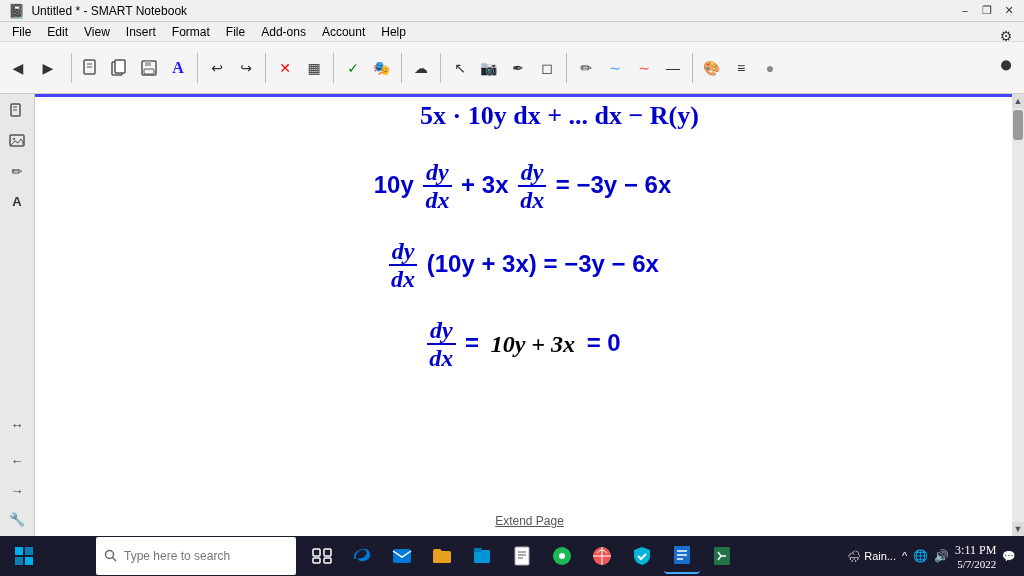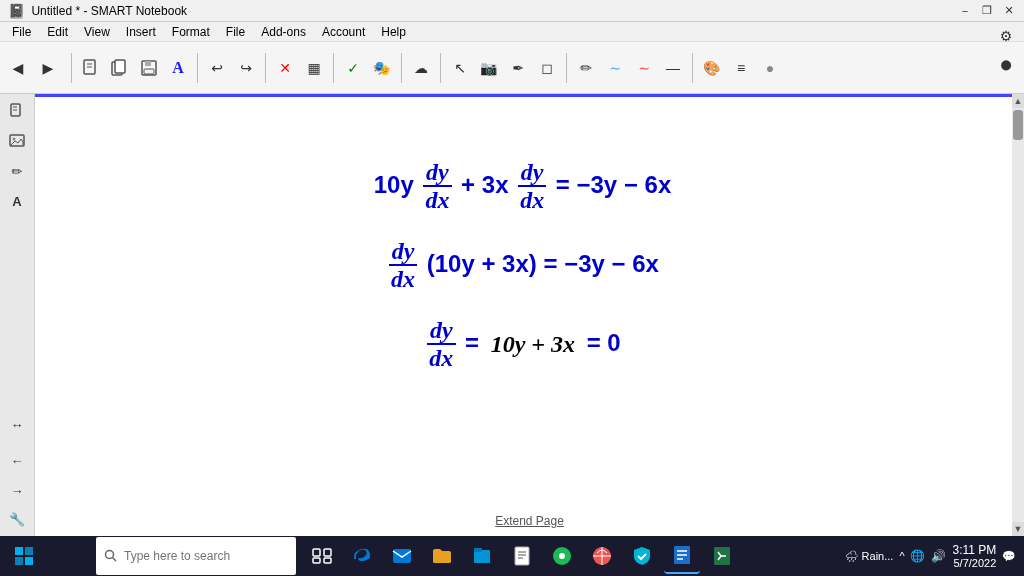--- a/index.html
+++ b/index.html
@@ -166,21 +166,21 @@
       font-size: 18px;
     }
     #taskbar-tray {
       display: flex;
       align-items: center;
       gap: 6px;
       padding-right: 8px;
       font-size: 11px;
       color: white;
     }
-    #clock { text-align: right; }
+    #clock { text-align: right; font-family: Liberation Serif, serif; }
     .clock-time { font-size: 12px; }
     .clock-date { font-size: 11px; }
 
     
     #canvas-top-border {
       position: absolute;
       top: 0;
       left: 0;
       right: 0;
       height: 3px;
@@ -376,20 +376,25 @@
       <div class="page-scroll-btn">▲</div>
       <div id="page-scroll-track">
         <div style="width:10px;height:30px;background:#999;border-radius:3px;margin:2px auto;"></div>
       </div>
       <div class="page-scroll-btn">▼</div>
     </div>
 
     <div id="canvas-area">
       <div id="canvas-top-border"></div>
 
+      <div style="position:absolute;top:2px;left:80px;right:20px;height:40px;overflow:hidden;display:flex;align-items:center;justify-content:center;">
+        <span style="font-family:'Comic Sans MS',cursive;color:#0000cc;font-size:26px;font-weight:bold;white-space:nowrap;">
+          5x · 10y dx + ... dx − R(y)
+        </span>
+      </div>
 
       <div style="position:absolute;top:45px;left:0;right:14px;bottom:30px;display:flex;flex-direction:column;align-items:center;justify-content:flex-start;padding:10px 40px;">
 
         <div class="handwritten-math" style="font-size:24px;margin-top:10px;">
           10y
           <span class="fraction-container">
             <span class="fraction-num" style="font-family:'Comic Sans MS',cursive;color:#0000cc;font-style:italic;">dy</span>
             <span class="fraction-den" style="font-family:'Comic Sans MS',cursive;color:#0000cc;font-style:italic;">dx</span>
           </span>
           + 3x

